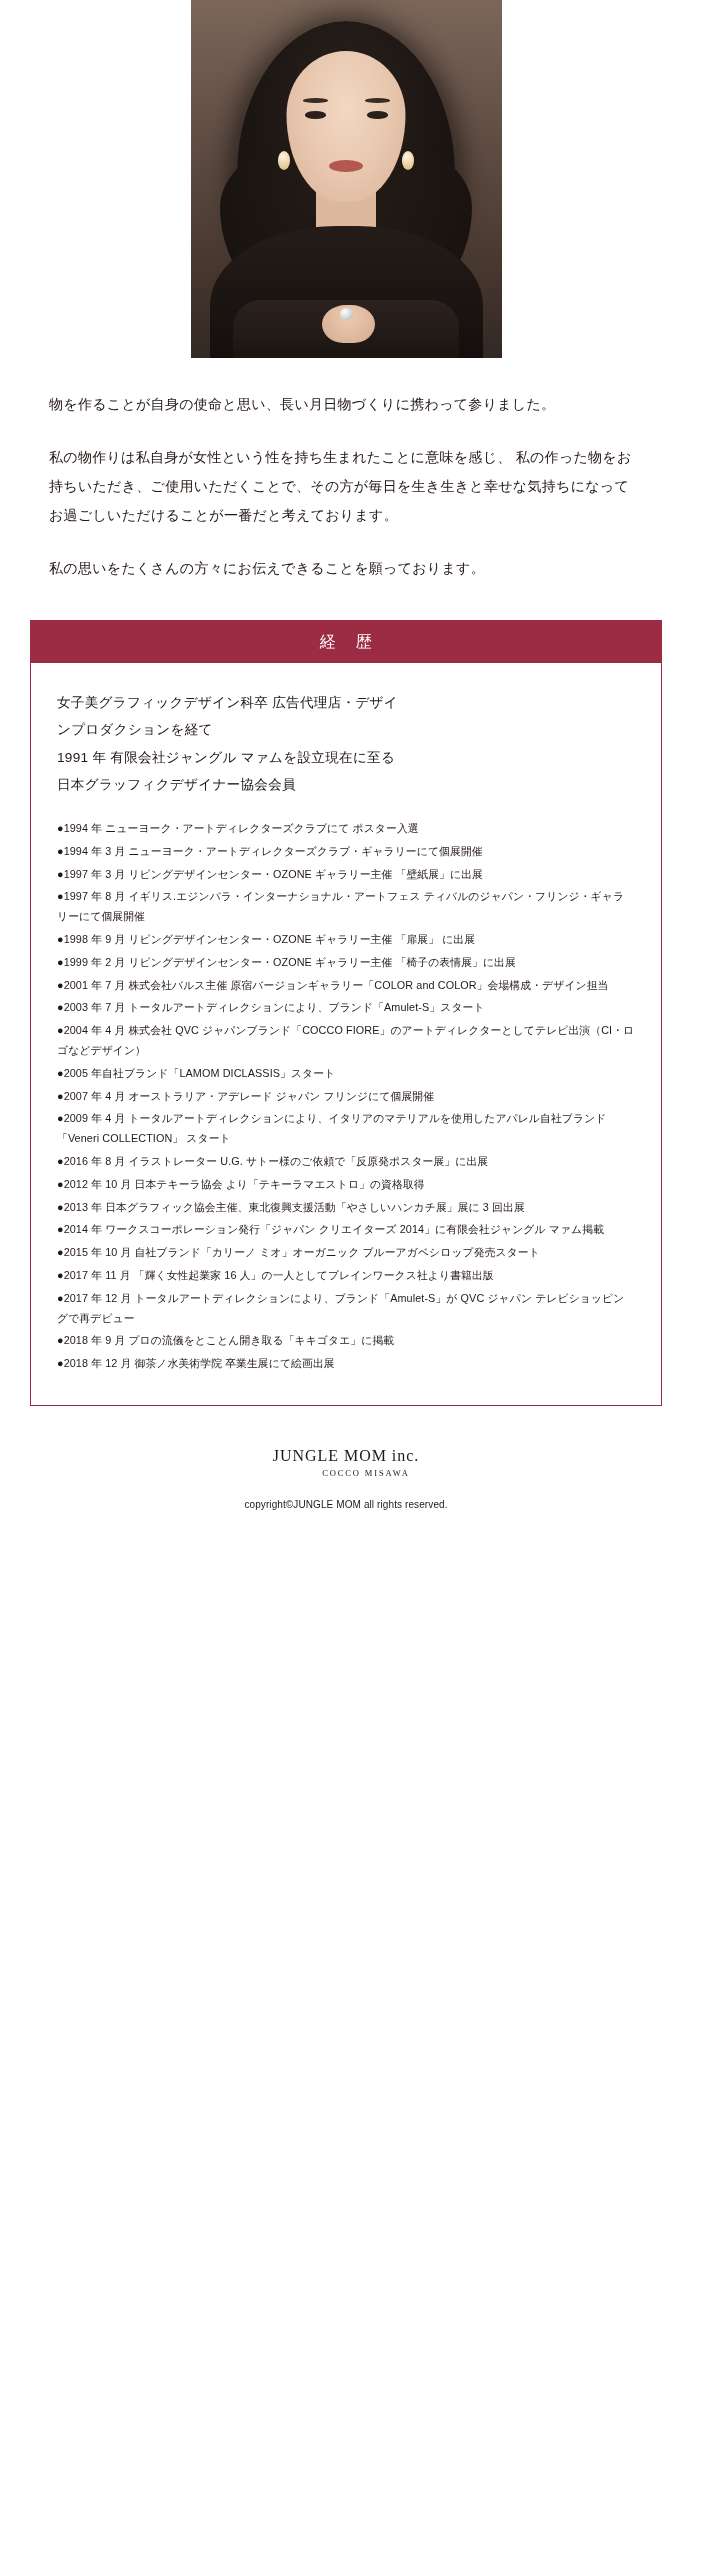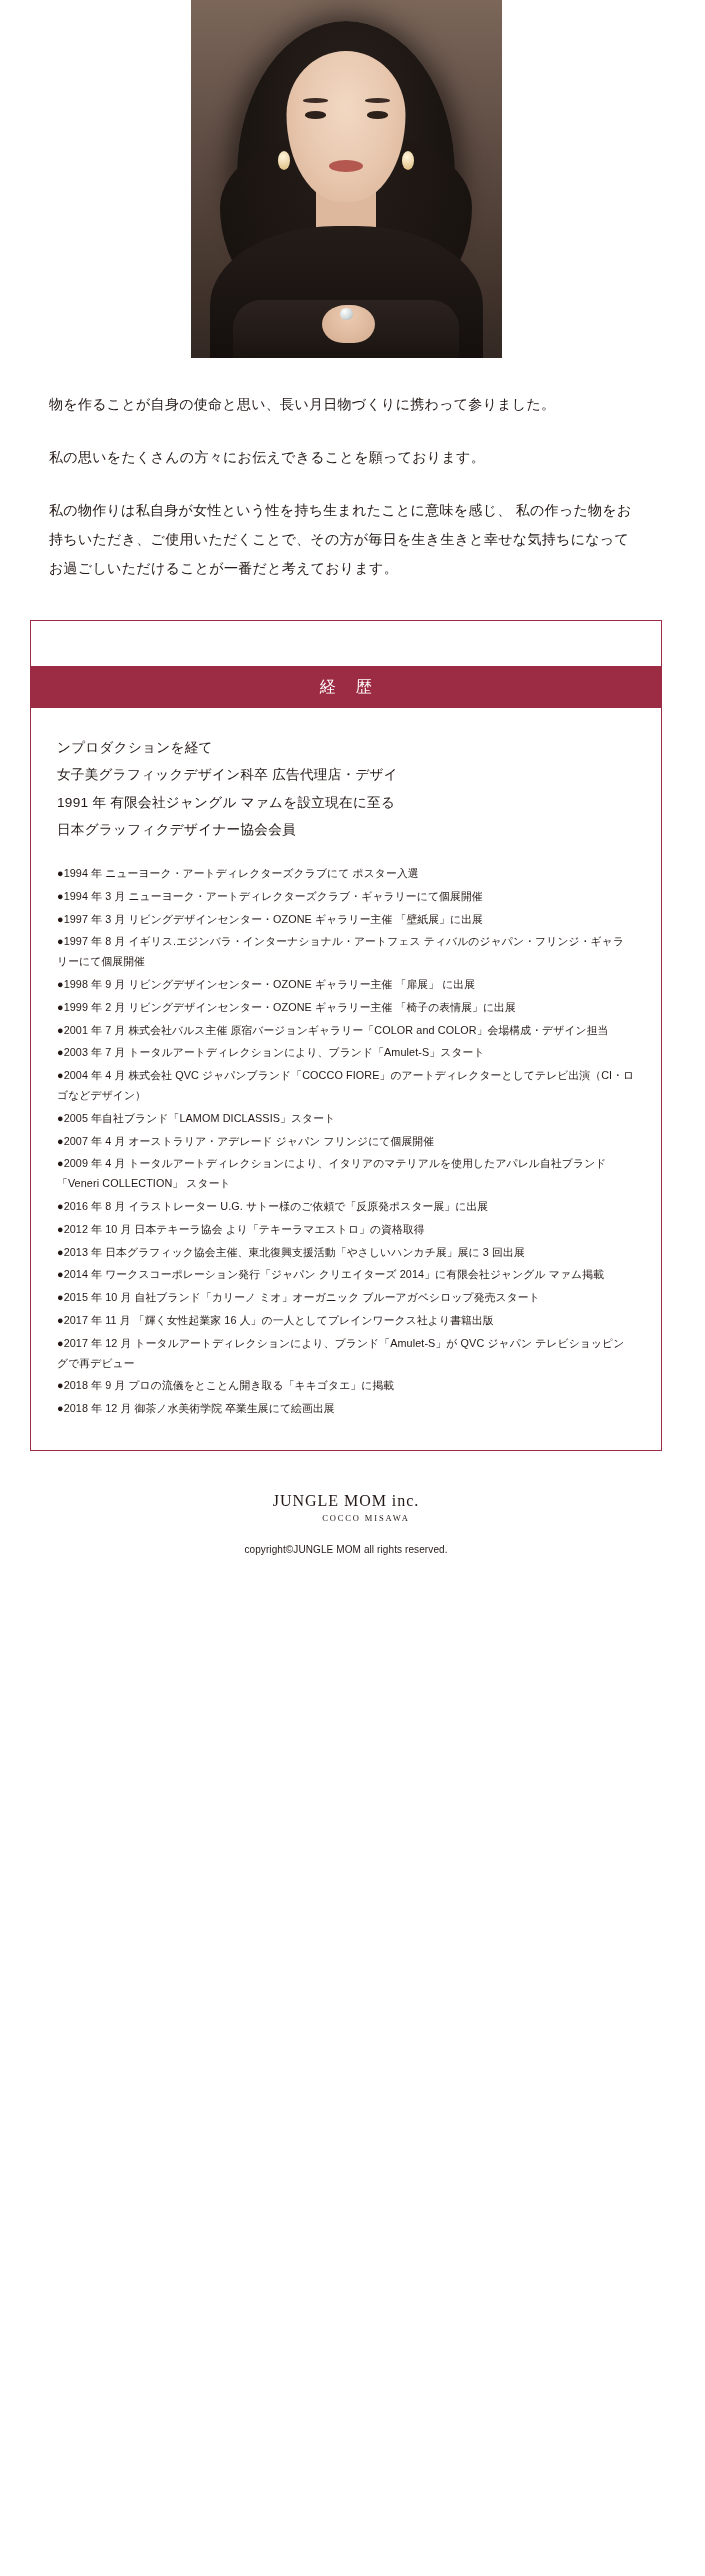--- a/index.html
+++ b/index.html
@@ -177,21 +177,20 @@
     box-sizing: border-box;
   }
   .career-head {
     background: #9c2c43;
     color: #ffffff;
     text-align: center;
     font-size: 16px;
     letter-spacing: 0.5em;
     padding: 10.4px 0 10.4px 7.5px;
     font-family: "Liberation Serif", serif;
-    margin-top: 45px;
   }
   .career-body {
     padding: 26px 26px 28px 26px;
   }
   .career-lead {
     font-size: 13.6px;
     line-height: 2.0;
     letter-spacing: 0.02em;
     margin: 0 0 21px 0;
     color: #231815;
@@ -262,30 +261,30 @@
       <div class="p-earring r"></div>
       <div class="p-body"></div>
       <div class="p-arm"></div>
       <div class="p-hand"></div>
       <div class="p-ring"></div>
     </div>
   </div>
 
   <div class="intro">
     <p>物を作ることが自身の使命と思い、長い月日物づくりに携わって参りました。</p>
+    <p>私の物作りは私自身が女性という性を持ち生まれたことに意味を感じ、 私の作った物をお持ちいただき、ご使用いただくことで、その方が毎日を生き生きと幸せな気持ちになってお過ごしいただけることが一番だと考えております。</p>
     <p>私の思いをたくさんの方々にお伝えできることを願っております。</p>
-    <p>私の物作りは私自身が女性という性を持ち生まれたことに意味を感じ、 私の作った物をお持ちいただき、ご使用いただくことで、その方が毎日を生き生きと幸せな気持ちになってお過ごしいただけることが一番だと考えております。</p>
   </div>
 
   <div class="career">
     <div class="career-head">経 歴</div>
     <div class="career-body">
       <div class="career-lead">
+        <span>女子美グラフィックデザイン科卒 広告代理店・デザイ</span>
         <span>ンプロダクションを経て</span>
-        <span>女子美グラフィックデザイン科卒 広告代理店・デザイ</span>
         <span>1991 年 有限会社ジャングル マァムを設立現在に至る</span>
         <span>日本グラッフィクデザイナー協会会員</span>
       </div>
       <ul class="career-list">
         <li>●1994 年 ニューヨーク・アートディレクターズクラブにて ポスター入選</li>
         <li>●1994 年 3 月 ニューヨーク・アートディレクターズクラブ・ギャラリーにて個展開催</li>
         <li>●1997 年 3 月 リビングデザインセンター・OZONE ギャラリー主催 「壁紙展」に出展</li>
         <li>●1997 年 8 月 イギリス.エジンバラ・インターナショナル・アートフェス ティバルのジャパン・フリンジ・ギャラリーにて個展開催</li>
         <li>●1998 年 9 月 リビングデザインセンター・OZONE ギャラリー主催 「扉展」 に出展</li>
         <li>●1999 年 2 月 リビングデザインセンター・OZONE ギャラリー主催 「椅子の表情展」に出展</li>

